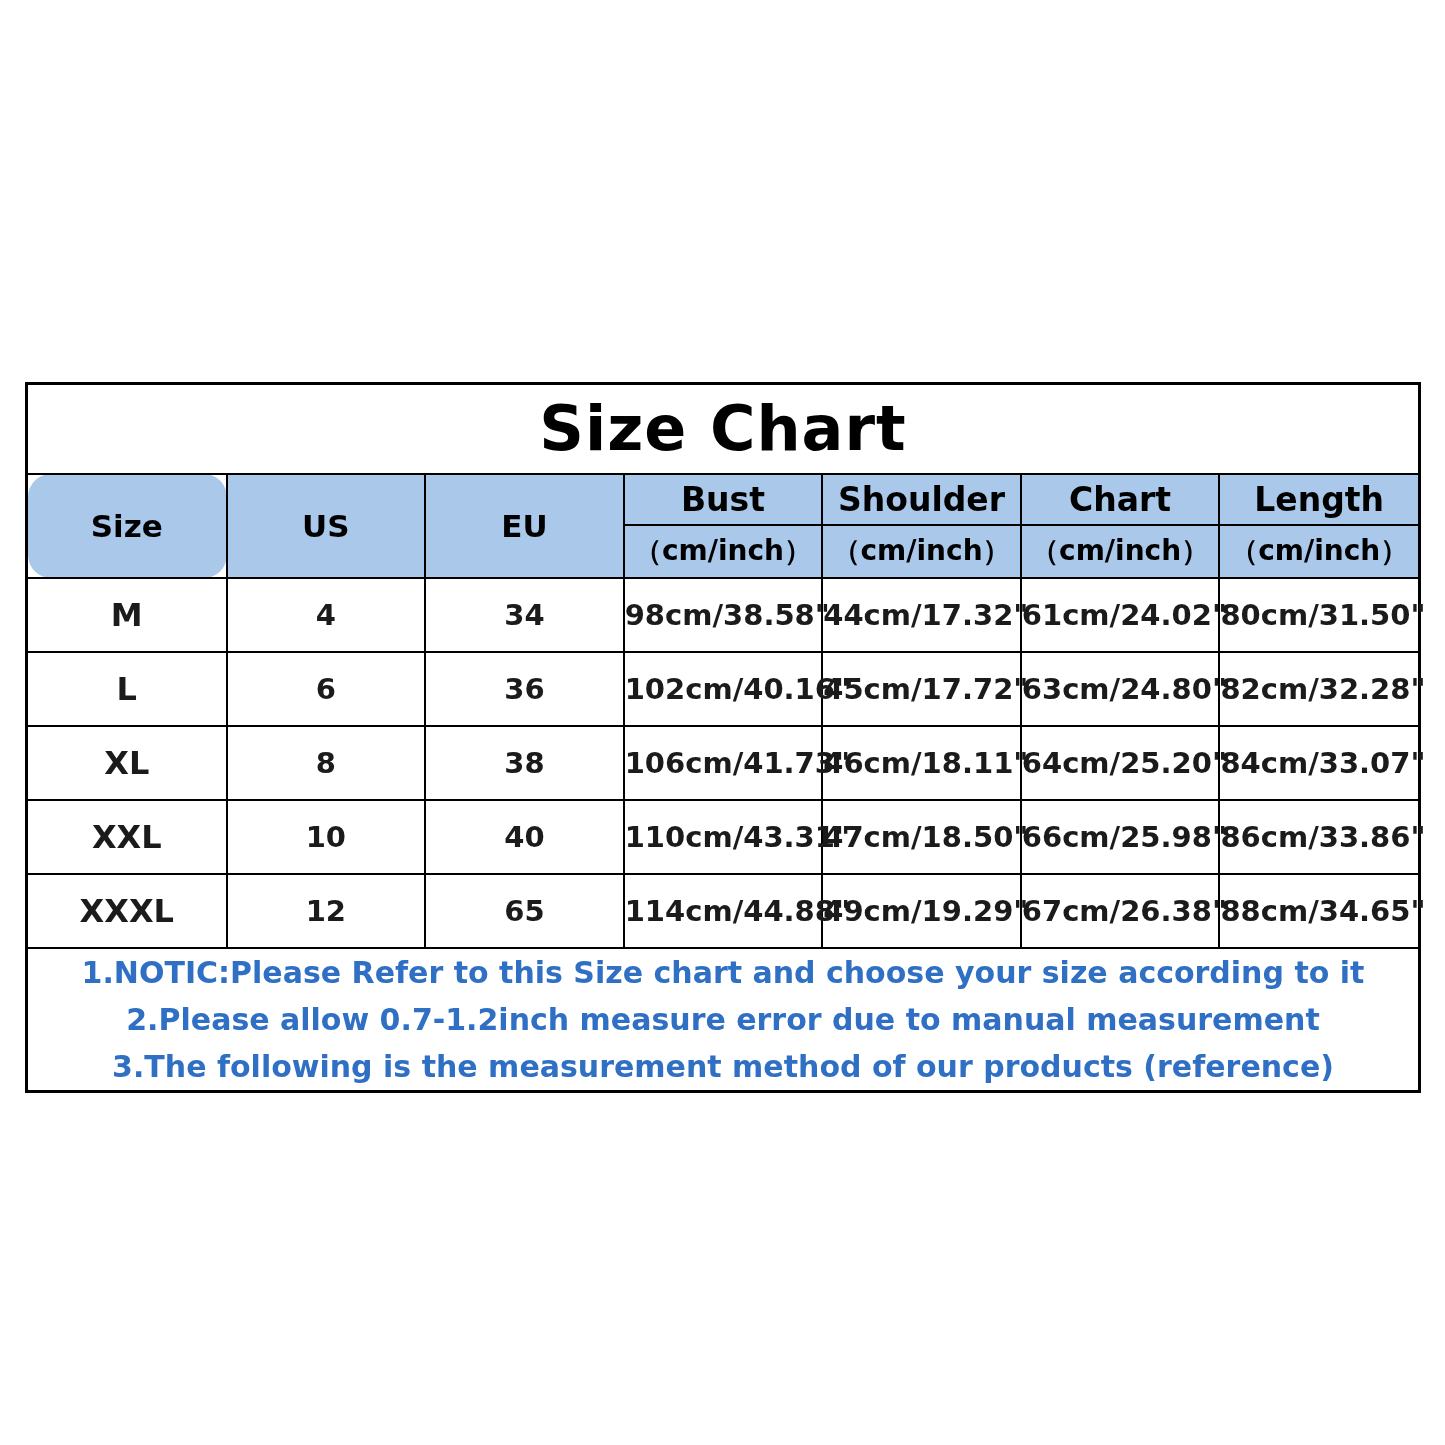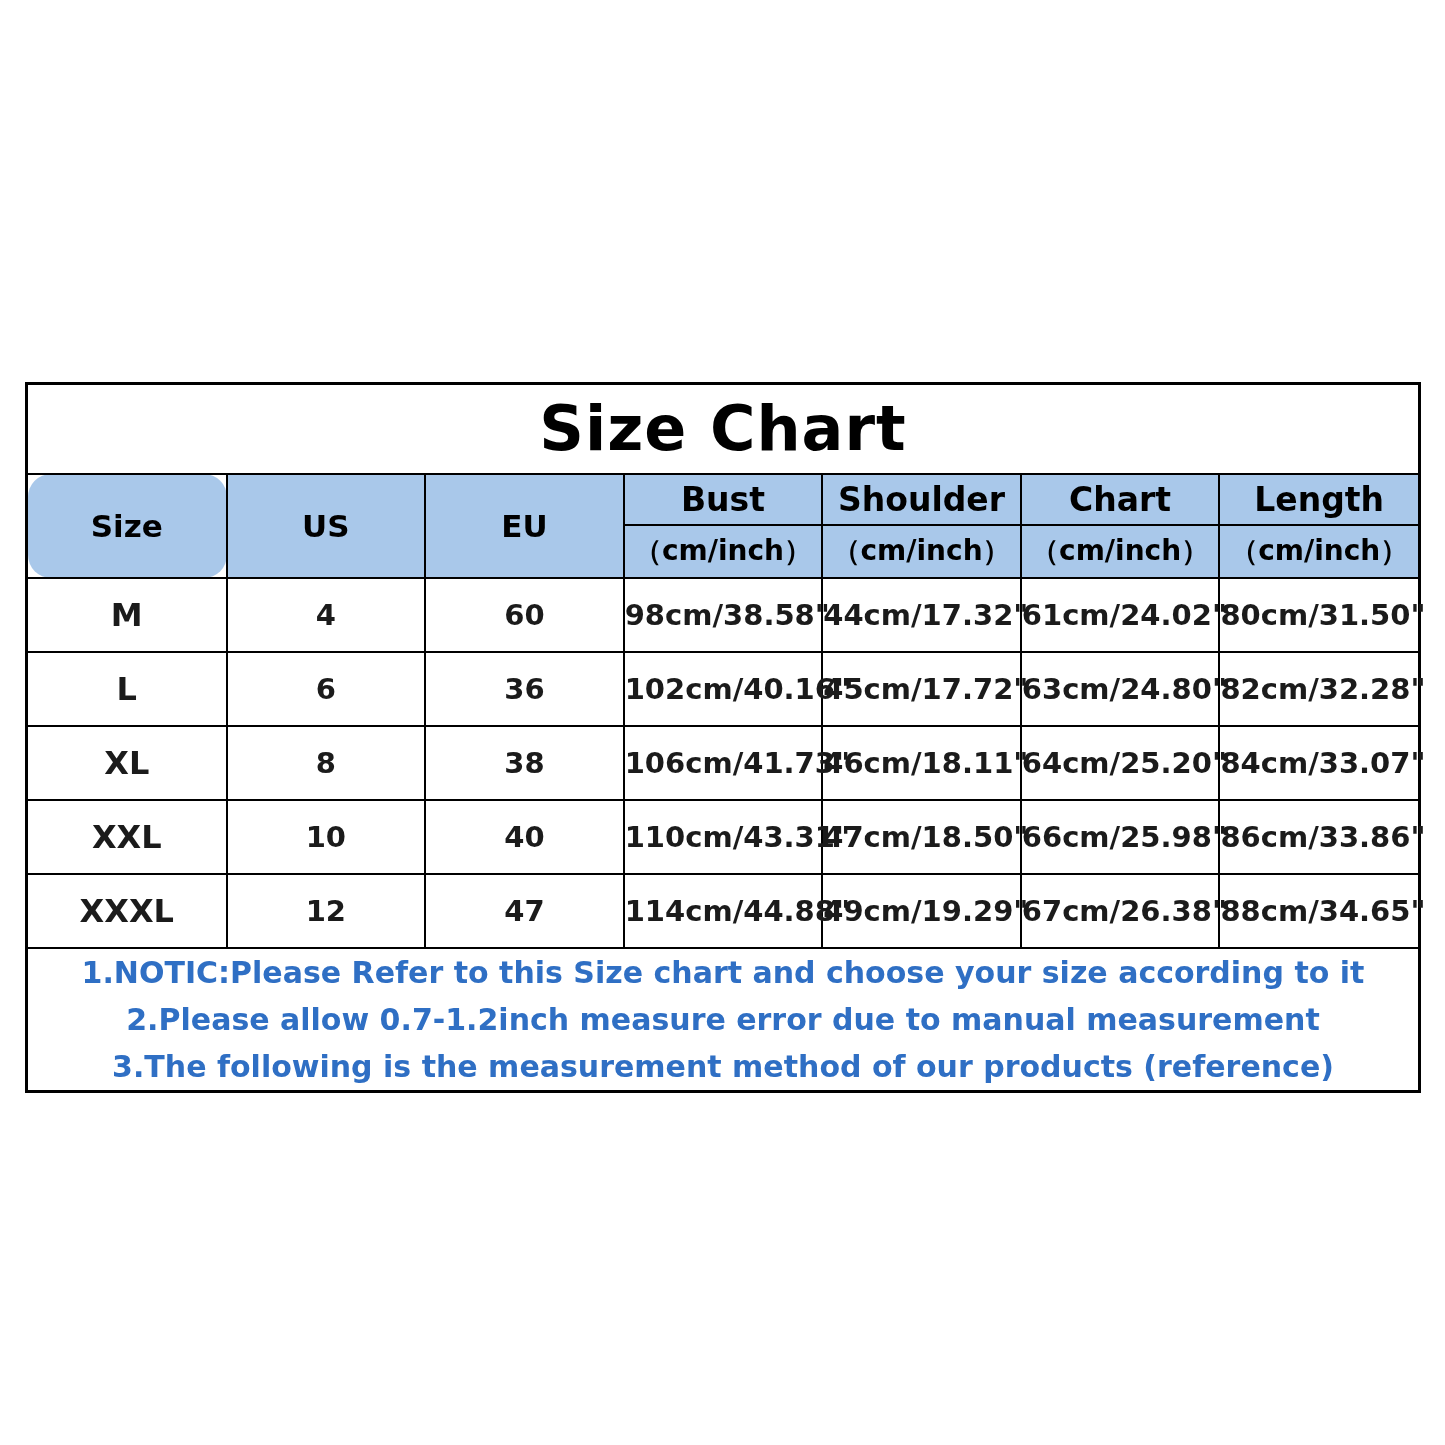--- a/index.html
+++ b/index.html
@@ -130,21 +130,21 @@
       </td>
       <td class="head-two-line" style="width:250px;">
         <span class="l1">Length</span>
         <span class="l2">（cm/inch）</span>
       </td>
     </tr>
 
     <tr>
       <td class="data-cell size-col">M</td>
       <td class="data-cell">4</td>
-      <td class="data-cell">60</td>
+      <td class="data-cell">34</td>
       <td class="data-cell">98cm/38.58"</td>
       <td class="data-cell">44cm/17.32"</td>
       <td class="data-cell">61cm/24.02"</td>
       <td class="data-cell">80cm/31.50"</td>
     </tr>
     <tr>
       <td class="data-cell size-col">L</td>
       <td class="data-cell">6</td>
       <td class="data-cell">36</td>
       <td class="data-cell">102cm/40.16"</td>
@@ -166,21 +166,21 @@
       <td class="data-cell">10</td>
       <td class="data-cell">40</td>
       <td class="data-cell">110cm/43.31"</td>
       <td class="data-cell">47cm/18.50"</td>
       <td class="data-cell">66cm/25.98"</td>
       <td class="data-cell">86cm/33.86"</td>
     </tr>
     <tr>
       <td class="data-cell size-col">XXXL</td>
       <td class="data-cell">12</td>
-      <td class="data-cell">47</td>
+      <td class="data-cell">65</td>
       <td class="data-cell">114cm/44.88"</td>
       <td class="data-cell">49cm/19.29"</td>
       <td class="data-cell">67cm/26.38"</td>
       <td class="data-cell">88cm/34.65"</td>
     </tr>
 
     <tr>
       <td class="notes-cell" colspan="7">
         <div class="note-line">1.NOTIC:Please Refer to this Size chart and choose your size according to it</div>
         <div class="note-line">2.Please allow 0.7-1.2inch measure error due to manual measurement</div>

